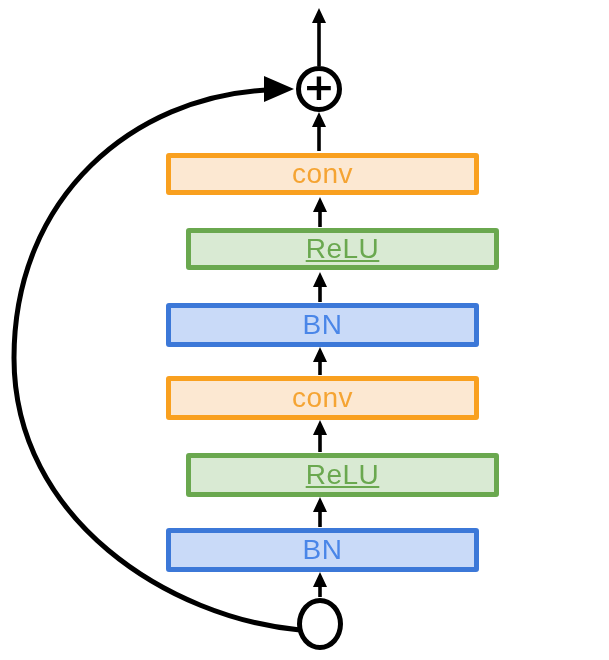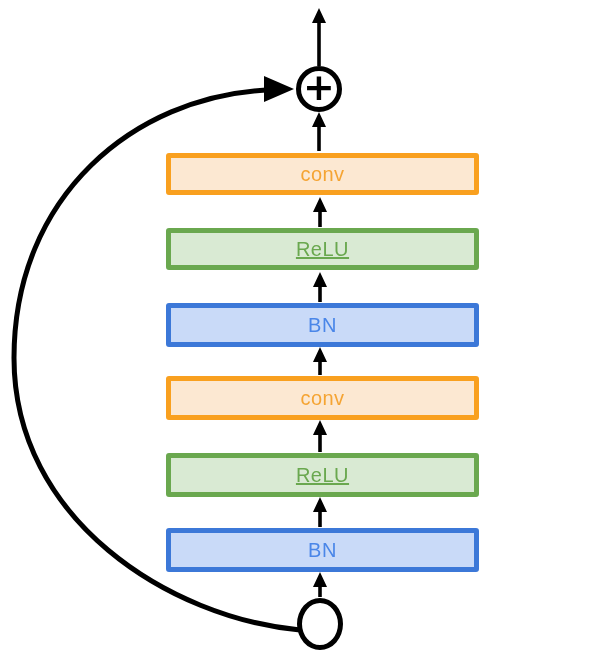--- a/index.html
+++ b/index.html
@@ -20,25 +20,25 @@
     position: absolute;
     left: 166px;
     width: 313px;
     box-sizing: border-box;
     border-style: solid;
     border-width: 5px;
     border-radius: 3px;
     display: flex;
     align-items: center;
     justify-content: center;
-    font-size: 20px;
+    font-size: 28px;
     letter-spacing: 0.5px;
   }
   .layer.conv { border-color: #F9A01F; background: #FCE8D2; color: #F5A433; }
-  .layer.relu { border-color: #6AA84F; background: #D9EAD3; color: #6AA84F; }
+  .layer.relu { border-color: #6AA84F; background: #D9EAD3; color: #6AA84F; margin-left: 20px; }
   .layer.relu .lbl { text-decoration: underline; }
   .layer.bn   { border-color: #3C78D8; background: #C9DAF8; color: #4A86E8; text-align: center; }
 
   .add-node {
     position: absolute;
     left: 296px; top: 66px;
     width: 46px; height: 46px;
     box-sizing: border-box;
     border: 5px solid #000;
     border-radius: 50%;

